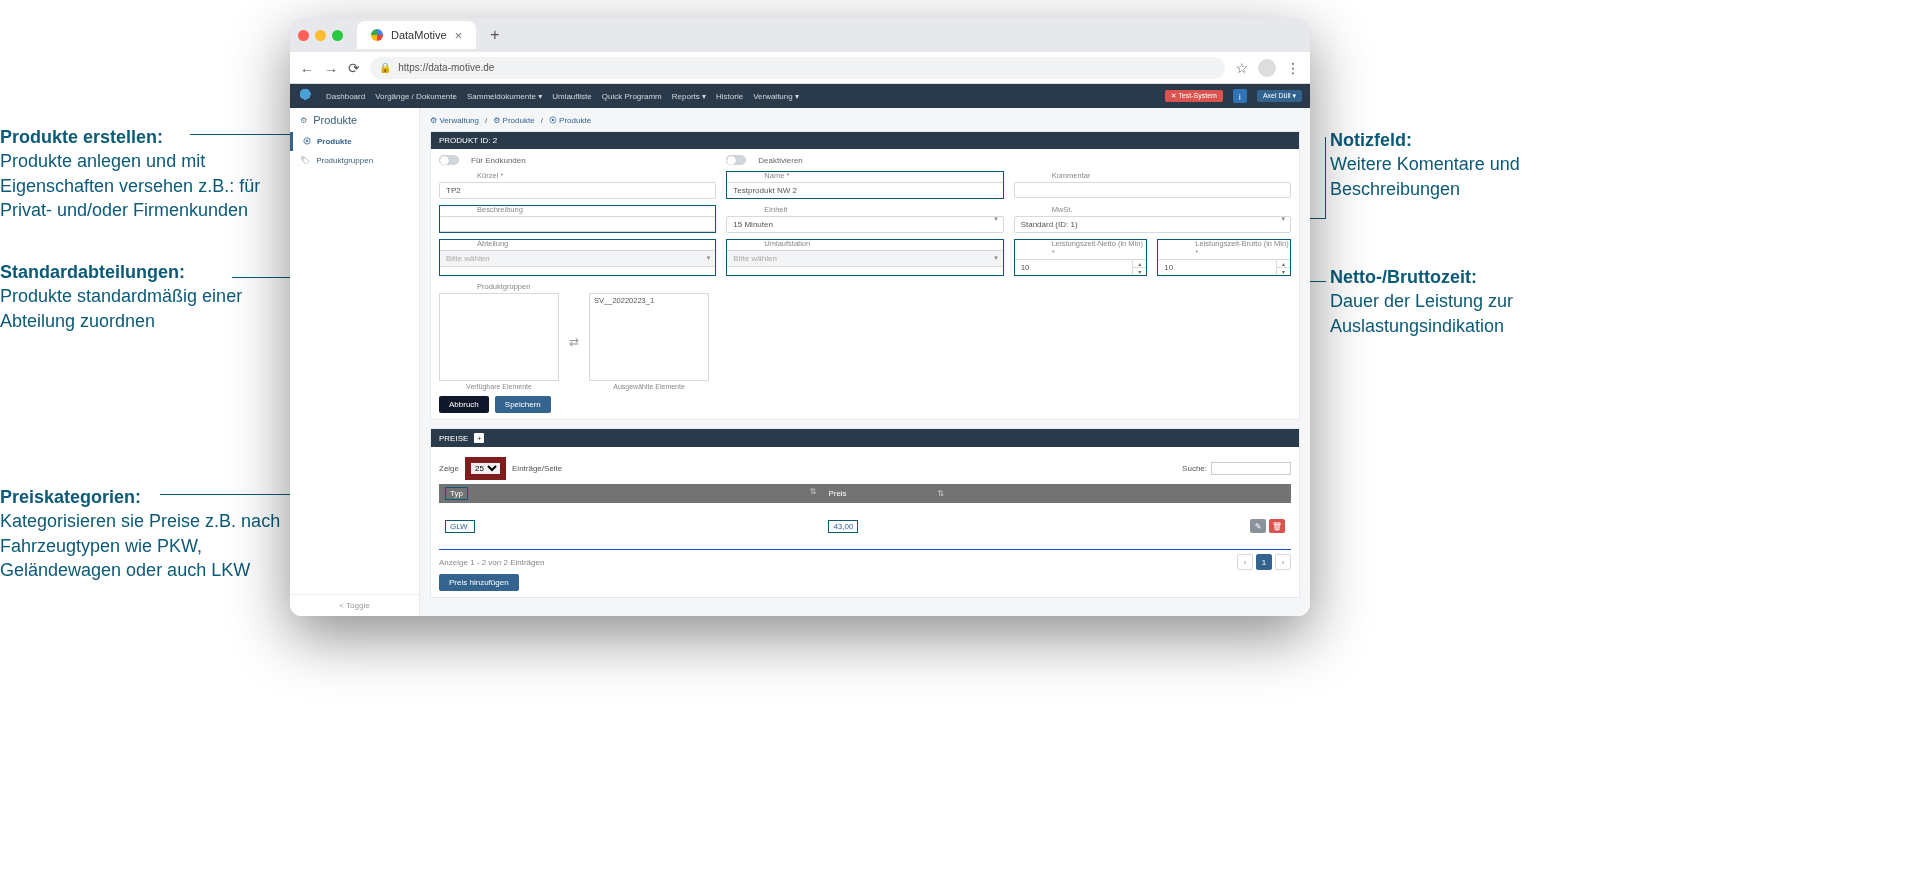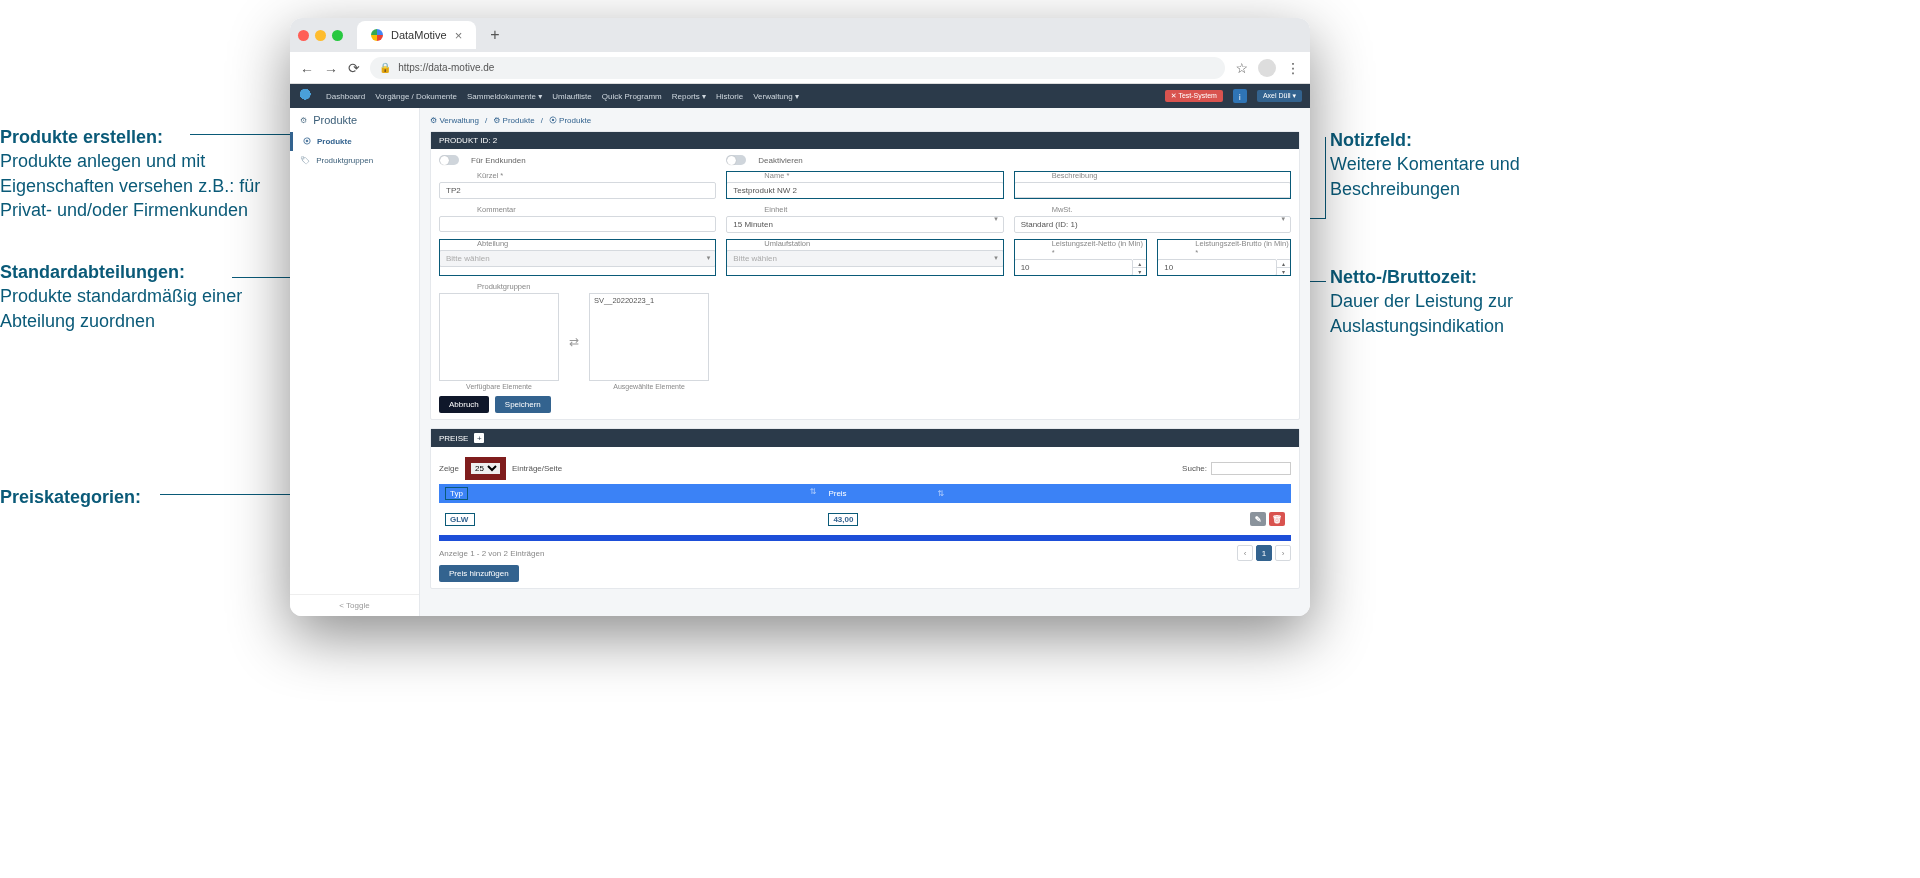--- a/index.html
+++ b/index.html
@@ -144,22 +144,22 @@
     cursor:pointer; color:#fff;}
   .btn-grey{background:#0f172a;}
   .btn-blue{background:#33638f;}
 
   
   .datatable-top{display:flex;align-items:center;gap:6px;font-size:8px;color:#555; padding:4px 0;}
   .datatable-top select{border:6px solid #7f1d1d;font-size:8px;}
   .datatable-top .search{margin-left:auto;display:flex;gap:4px;align-items:center;}
   .datatable-top .search input{border:1px solid #ccc;font-size:8px;padding:1px 3px;width:80px;}
   table.price{width:100%;border-collapse:collapse;font-size:8px;}
-  table.price thead th{background:#3b82f6;color:#fff;text-align:left;padding:3px 6px;font-weight:400;}
-  table.price tbody td{padding:9px 6px;border-bottom:6px solid #1d4ed8;color:#33638f;font-weight:bold;}
+  table.price thead th{background:#737373;color:#fff;text-align:left;padding:3px 6px;font-weight:400;}
+  table.price tbody td{padding:16px 6px;border-bottom:1px solid #1d4ed8;color:#33638f;}
   .row-actions{display:flex;gap:3px;justify-content:flex-end;}
   .ico-btn{width:16px;height:14px;border-radius:2px;display:flex;align-items:center;
     justify-content:center;font-size:8px;color:#fff;}
   .ico-edit{background:#8a939c;}
   .ico-del{background:#d9534f;}
   .pager{display:flex;gap:3px;align-items:center;margin-top:4px;justify-content:flex-end;}
   .pager .pg{width:16px;height:16px;border:1px solid #d5d9de;border-radius:2px;
     display:flex;align-items:center;justify-content:center;font-size:8px;color:#888;}
   .pager .pg.active{background:#33638f;color:#fff;border-color:#33638f;}
   .dt-info{font-size:8px;color:#888;margin-top:4px;}
@@ -187,20 +187,21 @@
 <div class="callout-line" style="left:190px;top:134px;width:270px"></div>
 
 <div class="callout" style="left:0;top:260px;width:280px">
   <strong>Standardabteilungen:</strong><br>
   <span>Produkte standardmäßig einer Abteilung zuordnen</span>
 </div>
 <div class="callout-line" style="left:232px;top:277px;width:227px"></div>
 
 <div class="callout" style="left:0;top:485px;width:285px">
   <strong>Preiskategorien:</strong><br>
+  <span>Kategorisieren sie Preise z.B. nach Fahrzeugtypen wie PKW, Geländewagen oder auch LKW</span>
 </div>
 <div class="callout-line" style="left:160px;top:494px;width:302px"></div>
 
 <div class="callout" style="left:1330px;top:128px;width:260px">
   <strong>Notizfeld:</strong><br>
   <span>Weitere Komentare und Beschreibungen</span>
 </div>
 <div class="callout-line" style="left:1280px;top:218px;width:46px"></div>
 <div class="callout-line" style="left:1325px;top:137px;width:1px;height:82px"></div>
 
@@ -305,27 +306,27 @@
               </div>
 
               <div class="fld" style="grid-column:span 4">
                 <label>Kürzel *</label>
                 <div class="ctrl">TP2</div>
               </div>
               <div class="fld hl-blue" style="grid-column:span 4">
                 <label>Name *</label>
                 <div class="ctrl">Testprodukt NW 2</div>
               </div>
+              <div class="fld" style="grid-column:span 4">
+                <label>Kommentar</label>
+                <div class="ctrl"></div>
+              </div>
+
               <div class="fld hl-blue" style="grid-column:span 4">
                 <label>Beschreibung</label>
-                <div class="ctrl"></div>
-              </div>
-
-              <div class="fld" style="grid-column:span 4">
-                <label>Kommentar</label>
                 <div class="ctrl"></div>
               </div>
               <div class="fld sel-wrap" style="grid-column:span 4">
                 <label>Einheit</label>
                 <div class="ctrl">15 Minuten</div>
               </div>
               <div class="fld sel-wrap" style="grid-column:span 4">
                 <label>MwSt.</label>
                 <div class="ctrl">Standard (ID: 1)</div>
               </div>

